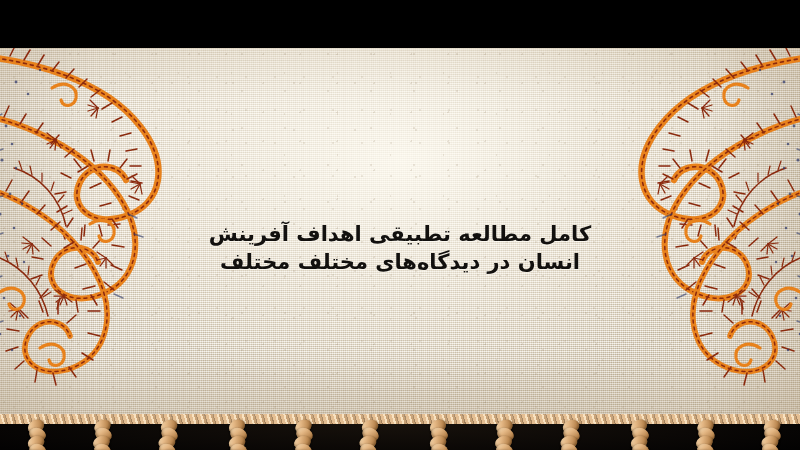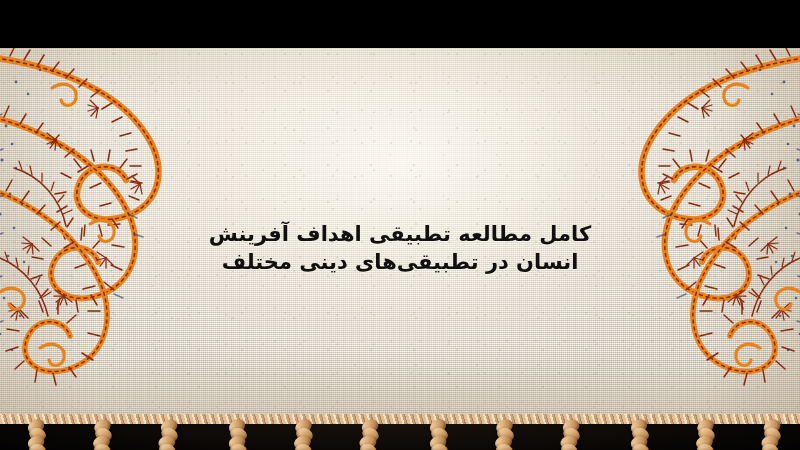--- a/index.html
+++ b/index.html
@@ -578,21 +578,21 @@
           <path d="M134 166 l9 4"></path>
             <path d="M140 186 l9 3"></path>
             <path d="M120 246 l9 4"></path>
         </g>
       </g>
     </svg>
   </div>
 
   <div class="title-block">
     <div class="title-line">کامل مطالعه تطبیقی اهداف آفرینش</div>
-    <div class="title-line">انسان در تطبیقی‌های دینی مختلف</div>
+    <div class="title-line">انسان در دیدگاه‌های مختلف مختلف</div>
   </div>
 
   <div class="selvage"></div>
 
   <div class="blackband"></div>
 
   <div id="fringe">
       <div class="tassel" style="left: 18px; top: 372px;">
         <div class="knotwrap" style="transform:rotate(-4deg)">
           <div class="knot k1"></div>

